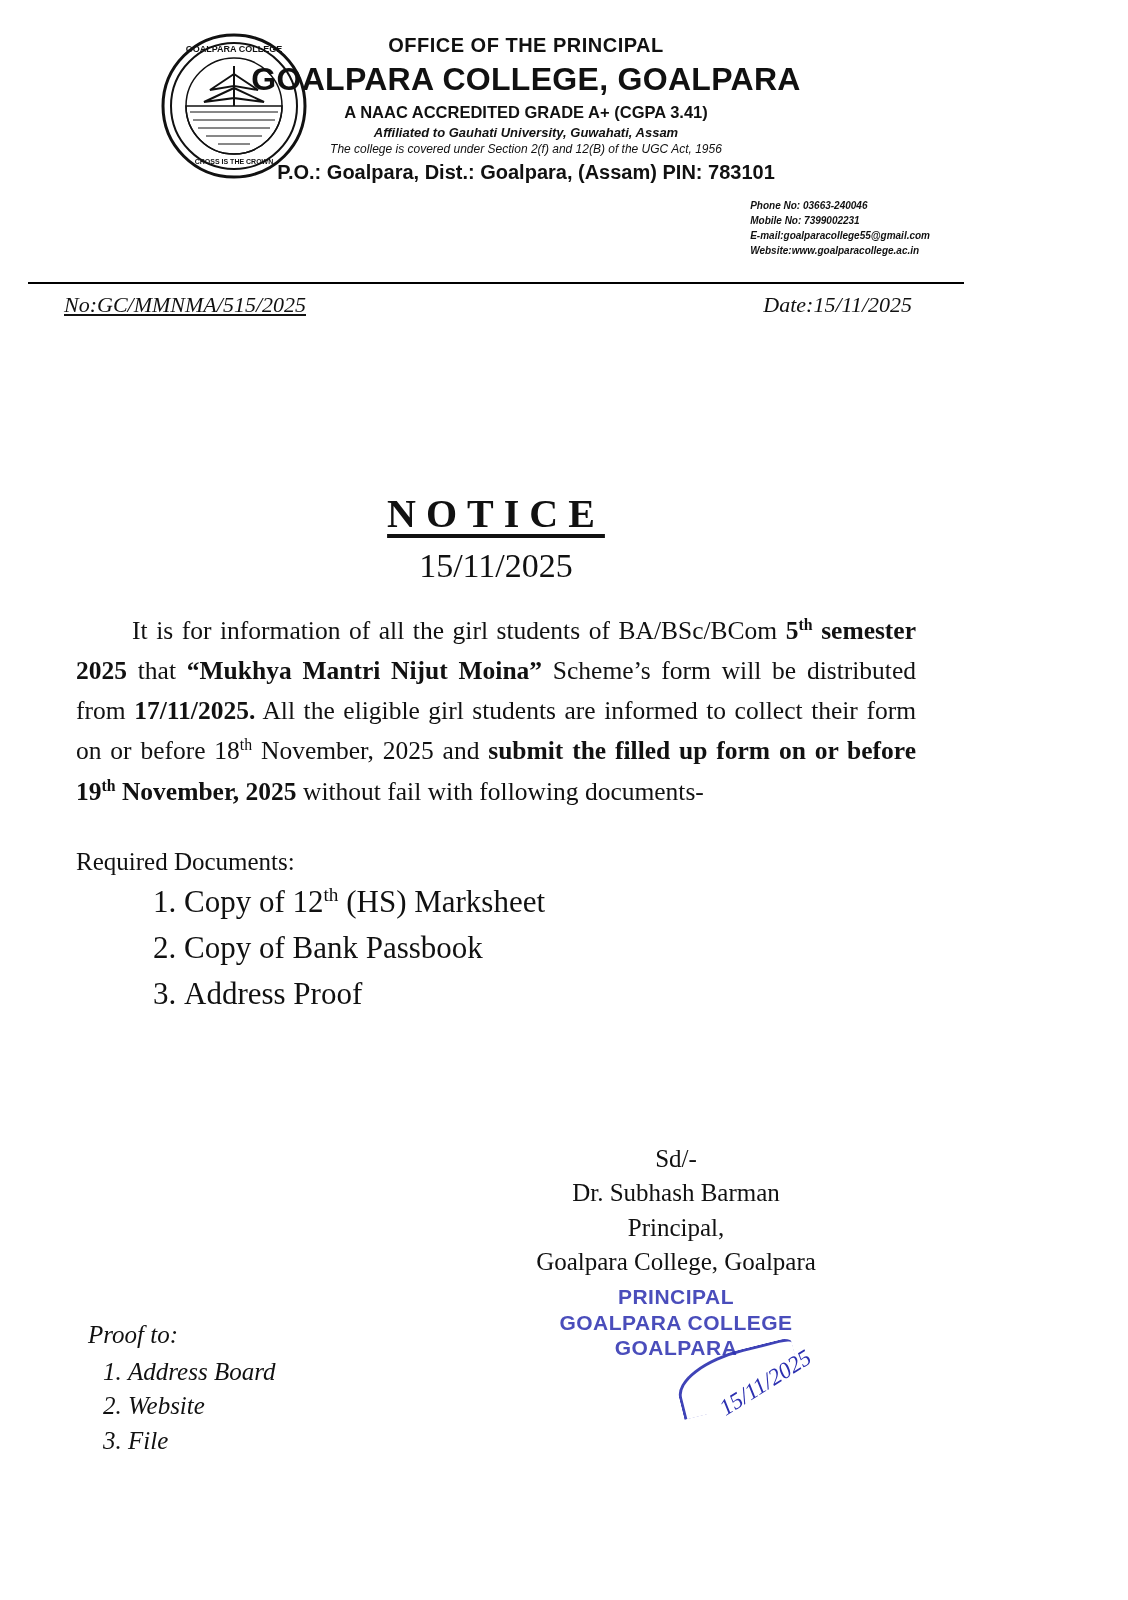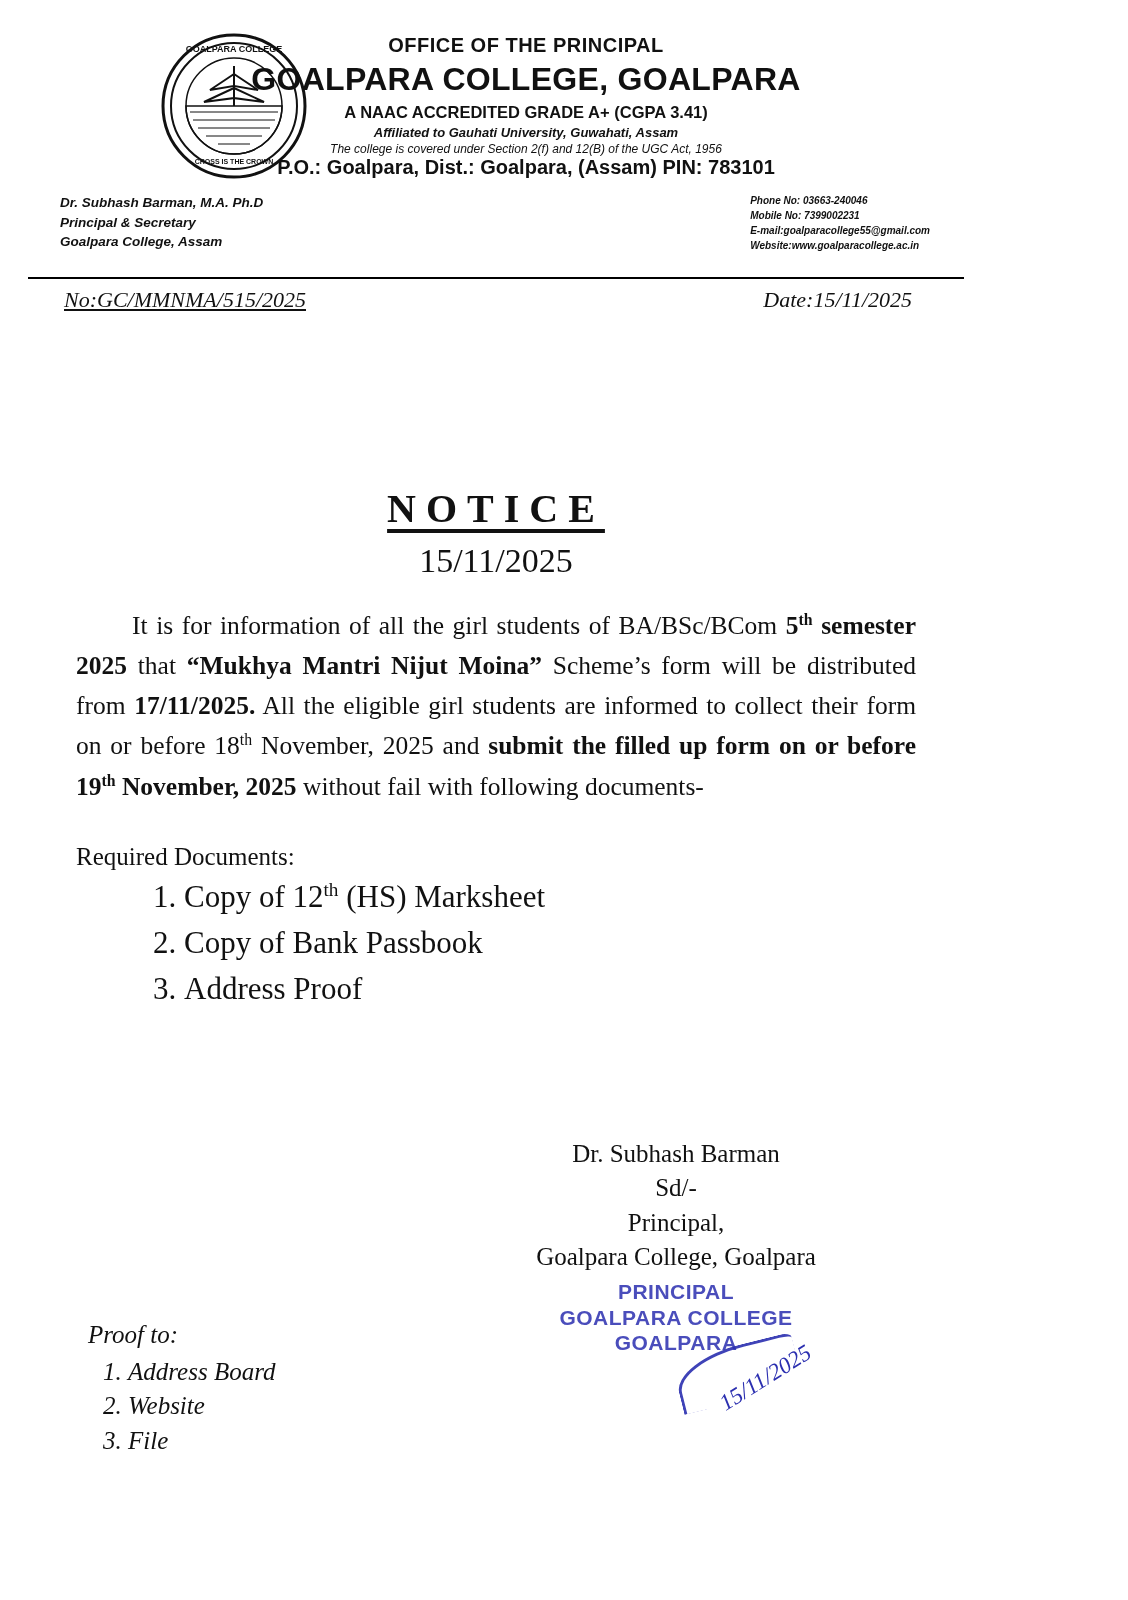--- a/index.html
+++ b/index.html
@@ -69,20 +69,21 @@
   }
   .ugc-line {
     font-size: 12px;
     font-weight: normal;
     font-style: italic;
     margin-top: 2px;
   }
   .po-line {
     font-size: 20px;
     font-weight: bold;
+    margin-top: 5px;
   }
 
   
   .meta-row {
     position: relative;
     margin-top: 14px;
     padding: 0 60px 0 60px;
     height: 78px;
     font-family: "Liberation Sans", sans-serif;
   }
@@ -271,25 +272,20 @@
       <div class="office-line">OFFICE OF THE PRINCIPAL</div>
       <div class="college-name">GOALPARA COLLEGE, GOALPARA</div>
       <div class="naac-line">A NAAC ACCREDITED GRADE A+ (CGPA 3.41)</div>
       <div class="affiliated-line">Affiliated to Gauhati University, Guwahati, Assam</div>
       <div class="ugc-line">The college is covered under Section 2(f) and 12(B) of the UGC Act, 1956</div>
       <div class="po-line">P.O.: Goalpara, Dist.: Goalpara, (Assam) PIN: 783101</div>
     </div>
   </div>
 
   <div class="meta-row">
-    <div class="principal-block">
-      <div>Dr. Subhash Barman, M.A. Ph.D</div>
-      <div>Principal &amp; Secretary</div>
-      <div>Goalpara College, Assam</div>
-    </div>
     <div class="contact-block">
       <div>Phone No: 03663-240046</div>
       <div>Mobile No: 7399002231</div>
       <div>E-mail:goalparacollege55@gmail.com</div>
       <div>Website:www.goalparacollege.ac.in</div>
     </div>
   </div>
 
   <hr class="divider">
 
@@ -306,22 +302,22 @@
 
     <div class="req-head">Required Documents:</div>
     <ol class="req-list" id="req-list">
         <li>Copy of 12<sup>th</sup> (HS) Marksheet</li>
         <li>Copy of Bank Passbook</li>
         <li>Address Proof</li>
       </ol>
   </div>
 
   <div class="sign-block">
+    <div>Sd/-</div>
     <div>Dr. Subhash Barman</div>
-    <div>Sd/-</div>
     <div>Principal,</div>
     <div>Goalpara College, Goalpara</div>
     <div class="stamp">
       <div>PRINCIPAL</div>
       <div>GOALPARA COLLEGE</div>
       <div>GOALPARA</div>
     </div>
     <div class="signature-mark">
       <div class="sig-stroke"></div>
       <div class="sig-date">15/11/2025</div>

